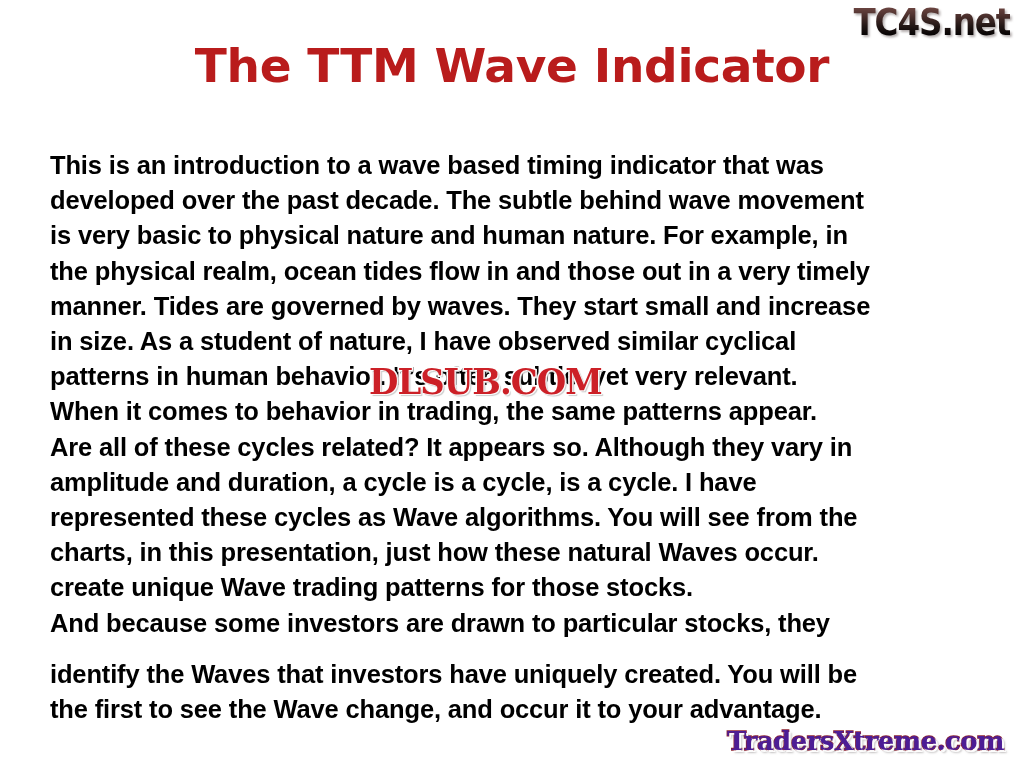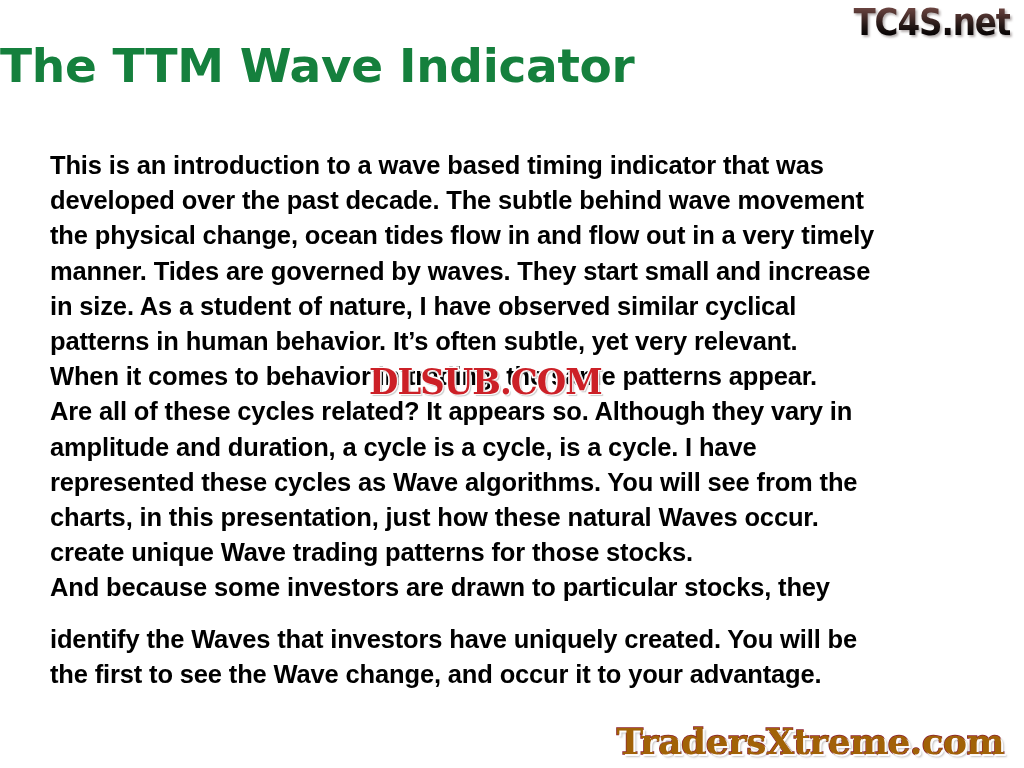--- a/index.html
+++ b/index.html
@@ -42,26 +42,27 @@
     filter: drop-shadow(2px 2px 1px rgba(120,110,110,0.55));
     white-space: nowrap;
   }
 
   
   #slide-title {
     position: absolute;
     top: 38px;
     left: 0;
     width: 1024px;
+    text-align: center;
     font-family: "DejaVu Sans", sans-serif;
     font-weight: 700;
     font-size: 47px;
     line-height: 56px;
     letter-spacing: -0.3px;
-    color: #15803d;
+    color: #b91c1c;
     white-space: nowrap;
   }
 
   
   #body-copy {
     position: absolute;
     top: 132px;
     left: 34px;
     width: 962px;
     font-family: "Liberation Sans", sans-serif;
@@ -100,45 +101,46 @@
        2px 2px 1px rgba(160,160,160,0.55);
   }
 
   
   #brand-logo-footer {
     position: absolute;
     bottom: 8px;
     right: 20px;
     font-family: "DejaVu Serif", serif;
     font-weight: 700;
-    font-size: 36px;
+    font-size: 26px;
     line-height: 38px;
     letter-spacing: -0.6px;
-    color: #a16207;
+    color: #4c1d95;
     white-space: nowrap;
     -webkit-text-stroke: 1.4px #8d2230;
     paint-order: stroke fill;
     text-shadow:
        2px 2px 0 rgba(255,255,255,0.95),
        3px 3px 2px rgba(150,145,145,0.55);
   }
 </style>
 </head>
 <body>
 
 <div id="brand-logo-top">TC4S.net</div>
 
 <div id="slide-title">The TTM Wave Indicator</div>
 
 <div id="body-copy">
 
   <div class="para">
     <span class="line">This is an introduction to a wave based timing indicator that was</span>
     <span class="line">developed over the past decade. The subtle behind wave movement</span>
-    <span class="line">the physical change, ocean tides flow in and flow out in a very timely</span>
+    <span class="line">is very basic to physical nature and human nature. For example, in</span>
+    <span class="line">the physical realm, ocean tides flow in and those out in a very timely</span>
     <span class="line">manner. Tides are governed by waves. They start small and increase</span>
     <span class="line">in size. As a student of nature, I have observed similar cyclical</span>
     <span class="line">patterns in human behavior. It’s often subtle, yet very relevant.</span>
     <span class="line">When it comes to behavior in trading, the same patterns appear.</span>
     <span class="line">Are all of these cycles related? It appears so. Although they vary in</span>
     <span class="line">amplitude and duration, a cycle is a cycle, is a cycle. I have</span>
     <span class="line">represented these cycles as Wave algorithms. You will see from the</span>
     <span class="line">charts, in this presentation, just how these natural Waves occur.</span>
     <span class="line">create unique Wave trading patterns for those stocks.</span>
     <span class="line">And because some investors are drawn to particular stocks, they</span>

